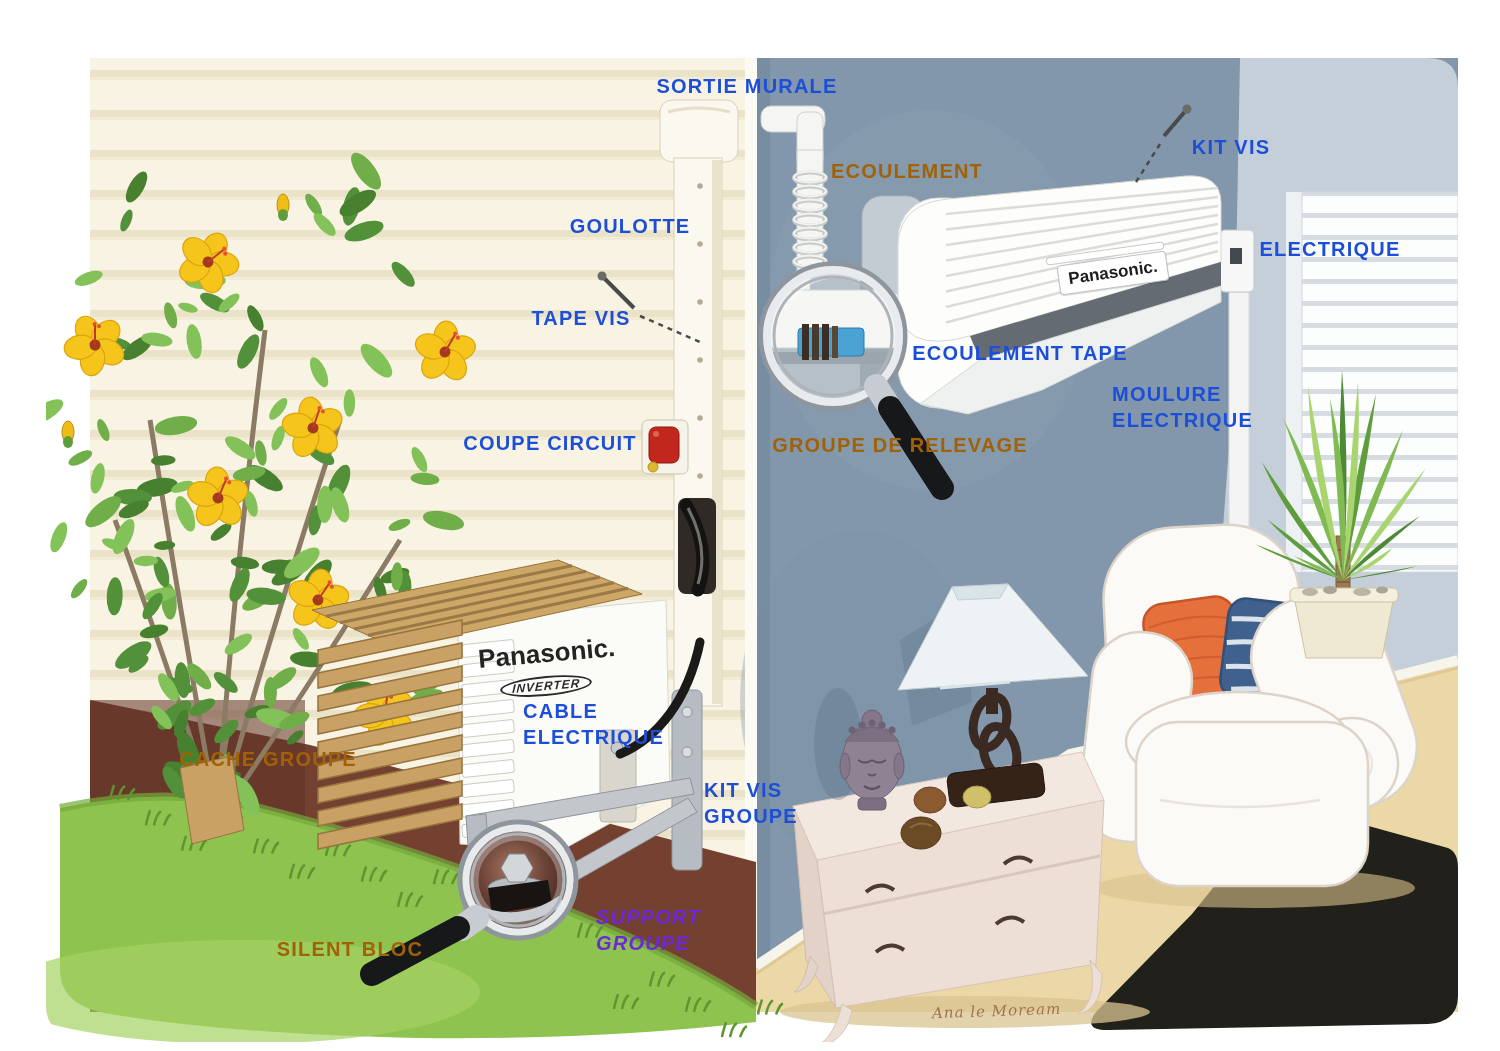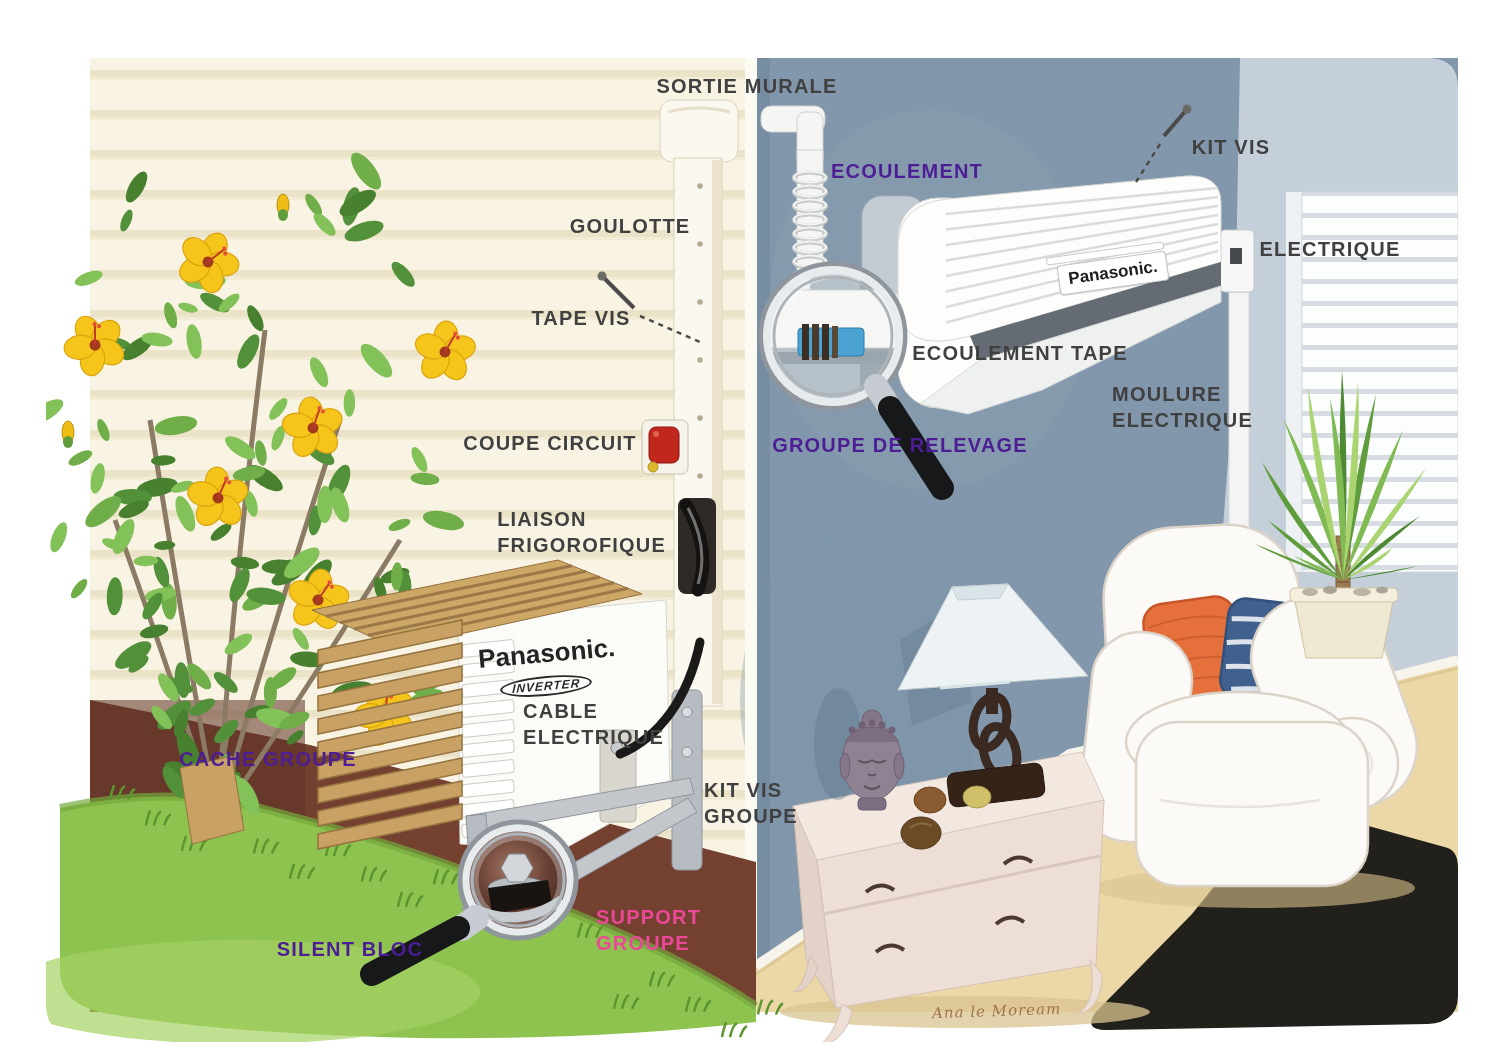--- a/index.html
+++ b/index.html
@@ -1,23 +1,23 @@
 <!DOCTYPE html>
 <html><head>
 <meta charset="utf-8">
 <style>
   html,body{margin:0;padding:0;background:#ffffff;}
   .stage{position:relative;width:1500px;height:1051px;background:#fff;overflow:hidden;
          font-family:"Liberation Sans",sans-serif;}
   .stage svg{position:absolute;left:0;top:0;}
   .label{position:absolute;font:700 20px/26px "Liberation Sans",sans-serif;
-         letter-spacing:1.2px;color:#404040;white-space:nowrap;
+         letter-spacing:1.2px;color:#1d4ed8;white-space:nowrap;
          transform:translate(-50%,-50%);z-index:5;}
-  .label.light{color:#4c1d95;}
-  .label.cream{color:#ec4899;}
+  .label.light{color:#a16207;}
+  .label.cream{color:#6d28d9;font-style:italic;}
   .label.block{transform:none;}
   .label.r{}
   .label div{line-height:26px;}
   .brand-outdoor{position:absolute;left:478px;top:638px;z-index:5;transform:rotate(-5deg);
      font:700 26px "Liberation Sans",sans-serif;color:#232323;letter-spacing:0;}
   .brand-outdoor-sub{position:absolute;left:500px;top:676px;z-index:5;transform:rotate(-5deg) skewX(-8deg);
      font:700 italic 12px "Liberation Sans",sans-serif;color:#2a2a2a;border:2px solid #2a2a2a;
      border-radius:50%;padding:1px 10px;letter-spacing:1px;background:rgba(255,255,255,.6);}
   .brand-indoor{position:absolute;left:1058px;top:258px;width:108px;height:28px;z-index:5;
      transform:rotate(-8deg);background:#fff;border:1px solid #bfc2c2;border-radius:4px;
@@ -598,24 +598,20 @@
       <circle cx="602" cy="276" r="4.5" fill="#6a6a66"></circle>
       <path d="M640,316 L700,342" stroke="#4a4a48" stroke-width="2.5" stroke-dasharray="5 5"></path>
     </g>
   </g>
 </svg>
 
 <div class="label" style="left:747px;top:86px">SORTIE MURALE</div>
 <div class="label" style="left:630px;top:226px">GOULOTTE</div>
 <div class="label" style="left:581px;top:318px">TAPE VIS</div>
 <div class="label" style="left:550px;top:443px">COUPE CIRCUIT</div>
-<div class="label block r" style="right:834px;top:506px">
-  <div>LIAISON</div>
-  <div>FRIGOROFIQUE</div>
-</div>
 <div class="label block r" style="right:836px;top:698px">
   <div>CABLE</div>
   <div>ELECTRIQUE</div>
 </div>
 <div class="label block" style="left:704px;top:777px">
   <div>KIT VIS</div>
   <div>GROUPE</div>
 </div>
 <div class="label block cream" style="left:596px;top:904px">
   <div>SUPPORT</div>

